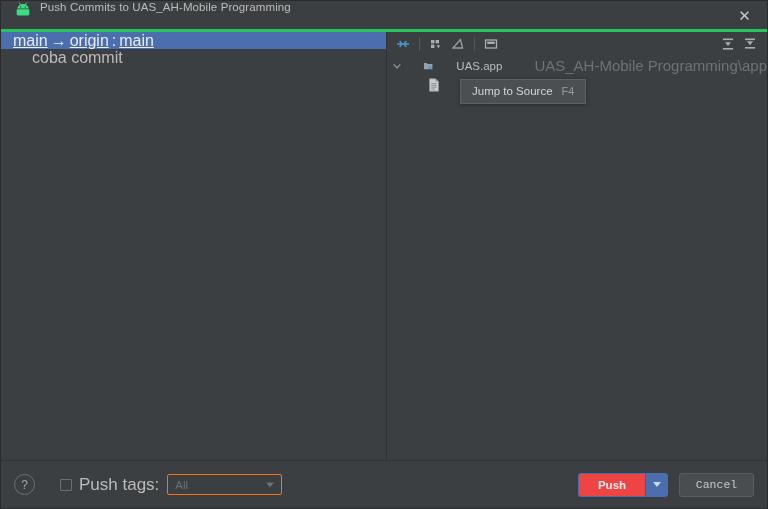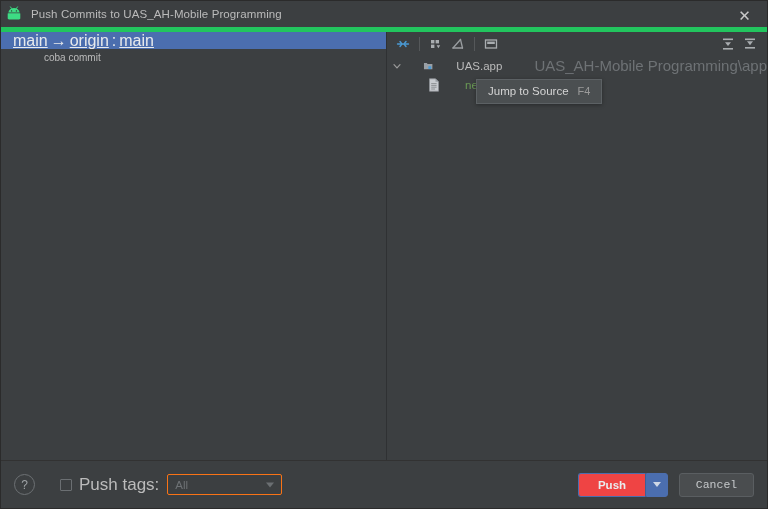--- a/index.html
+++ b/index.html
@@ -14,24 +14,24 @@
     width: 768px; height: 509px;
     background: #3c3f41;
     display: flex; flex-direction: column;
     border: 1px solid #2b2b2b;
   }
 
   
   .titlebar {
     height: 31px; flex: 0 0 31px;
     background: #3c3f41;
-    display: flex; align-items: center;
-    padding-left: 4px;
-    position: relative;
-    border-bottom: 5px solid #22c55e;
+    display: flex; 
+    padding-left: 13px;
+    position: relative;
+    border-bottom: 3px solid #22c55e;
   }
   .app-icon { width: 18px; height: 18px; margin-right: 8px; display:block; }
   .title-text {
     font-size: 11.5px; color: #bbbbbb; letter-spacing: .1px;
     white-space: nowrap;
   }
   .close-btn {
     position: absolute; right: 0; top: 0;
     width: 45px; height: 31px;
     display: flex; align-items: center; justify-content: center;
@@ -72,22 +72,22 @@
   }
   .commit-row.selected {
     background: #4b6eaf;
     color: #e8eaec;
   }
   .commit-row .u { text-decoration: underline; }
   .commit-row .arrow { padding: 0 3px; }
   .commit-child {
     height: 17px;
     display: flex; align-items: center;
-    font-size: 10px;
-    padding-left: 43px;
+    font-size: 16px;
+    padding-left: 31px;
     color: #bbbbbb;
     white-space: nowrap;
   }
 
   
   .toolbar {
     height: 24px; flex: 0 0 24px;
     display: flex; align-items: center;
     padding: 0 6px 0 5px;
     position: relative;
@@ -122,21 +122,21 @@
   .node-icon { width: 16px; height: 16px; margin: 0 3px 0 1px; display:block; }
   .node-label { color: #bbbbbb; }
   .node-label.green { color: #6a9a55; }
   .node-path {
     color: #6e7275; margin-left: 12px; font-size: 15px;
   }
 
   
   .tooltip {
     position: absolute;
-    left: 89px; top: 23px;
+    left: 73px; top: 23px;
     background: #4b4f51;
     border: 1px solid #5c6164;
     color: #d4d4d4;
     font-size: 11.5px;
     padding: 5px 11px 6px 11px;
     display: flex; align-items: baseline;
     white-space: nowrap;
     box-shadow: 0 1px 4px rgba(0,0,0,.35);
     z-index: 50;
   }

